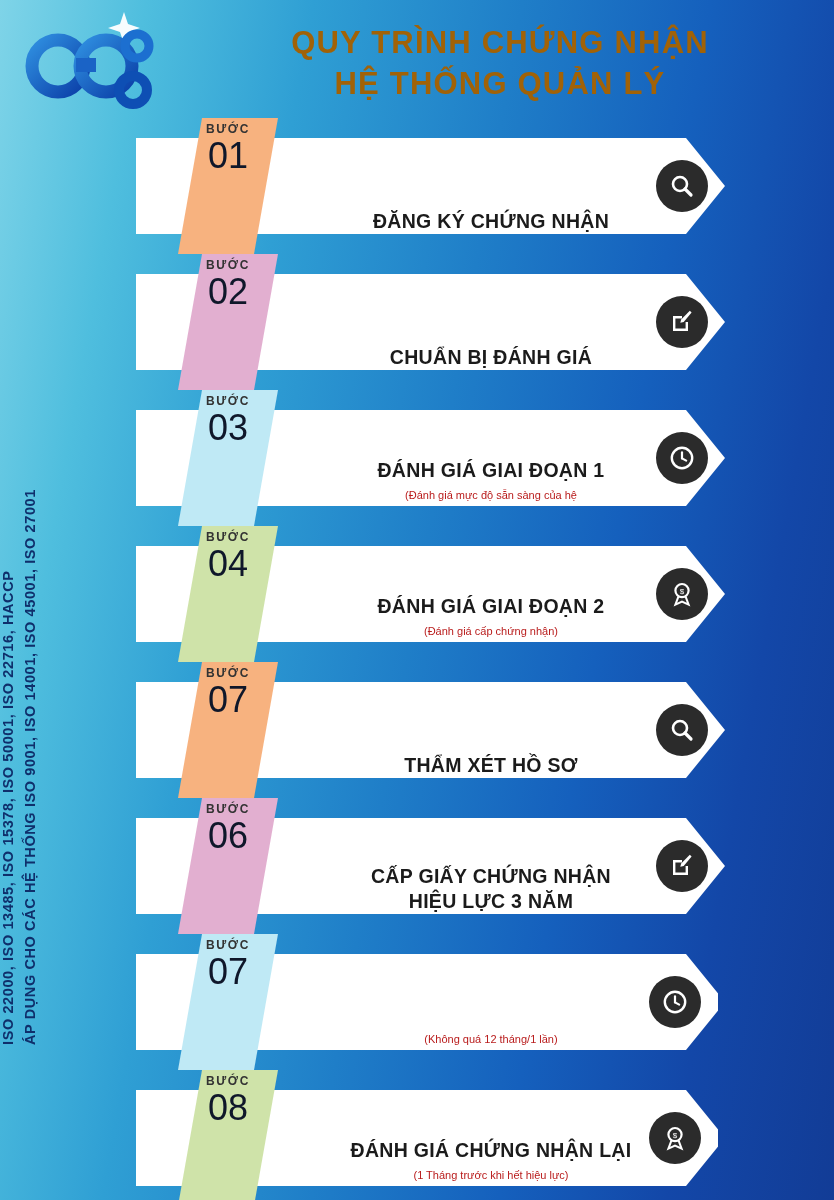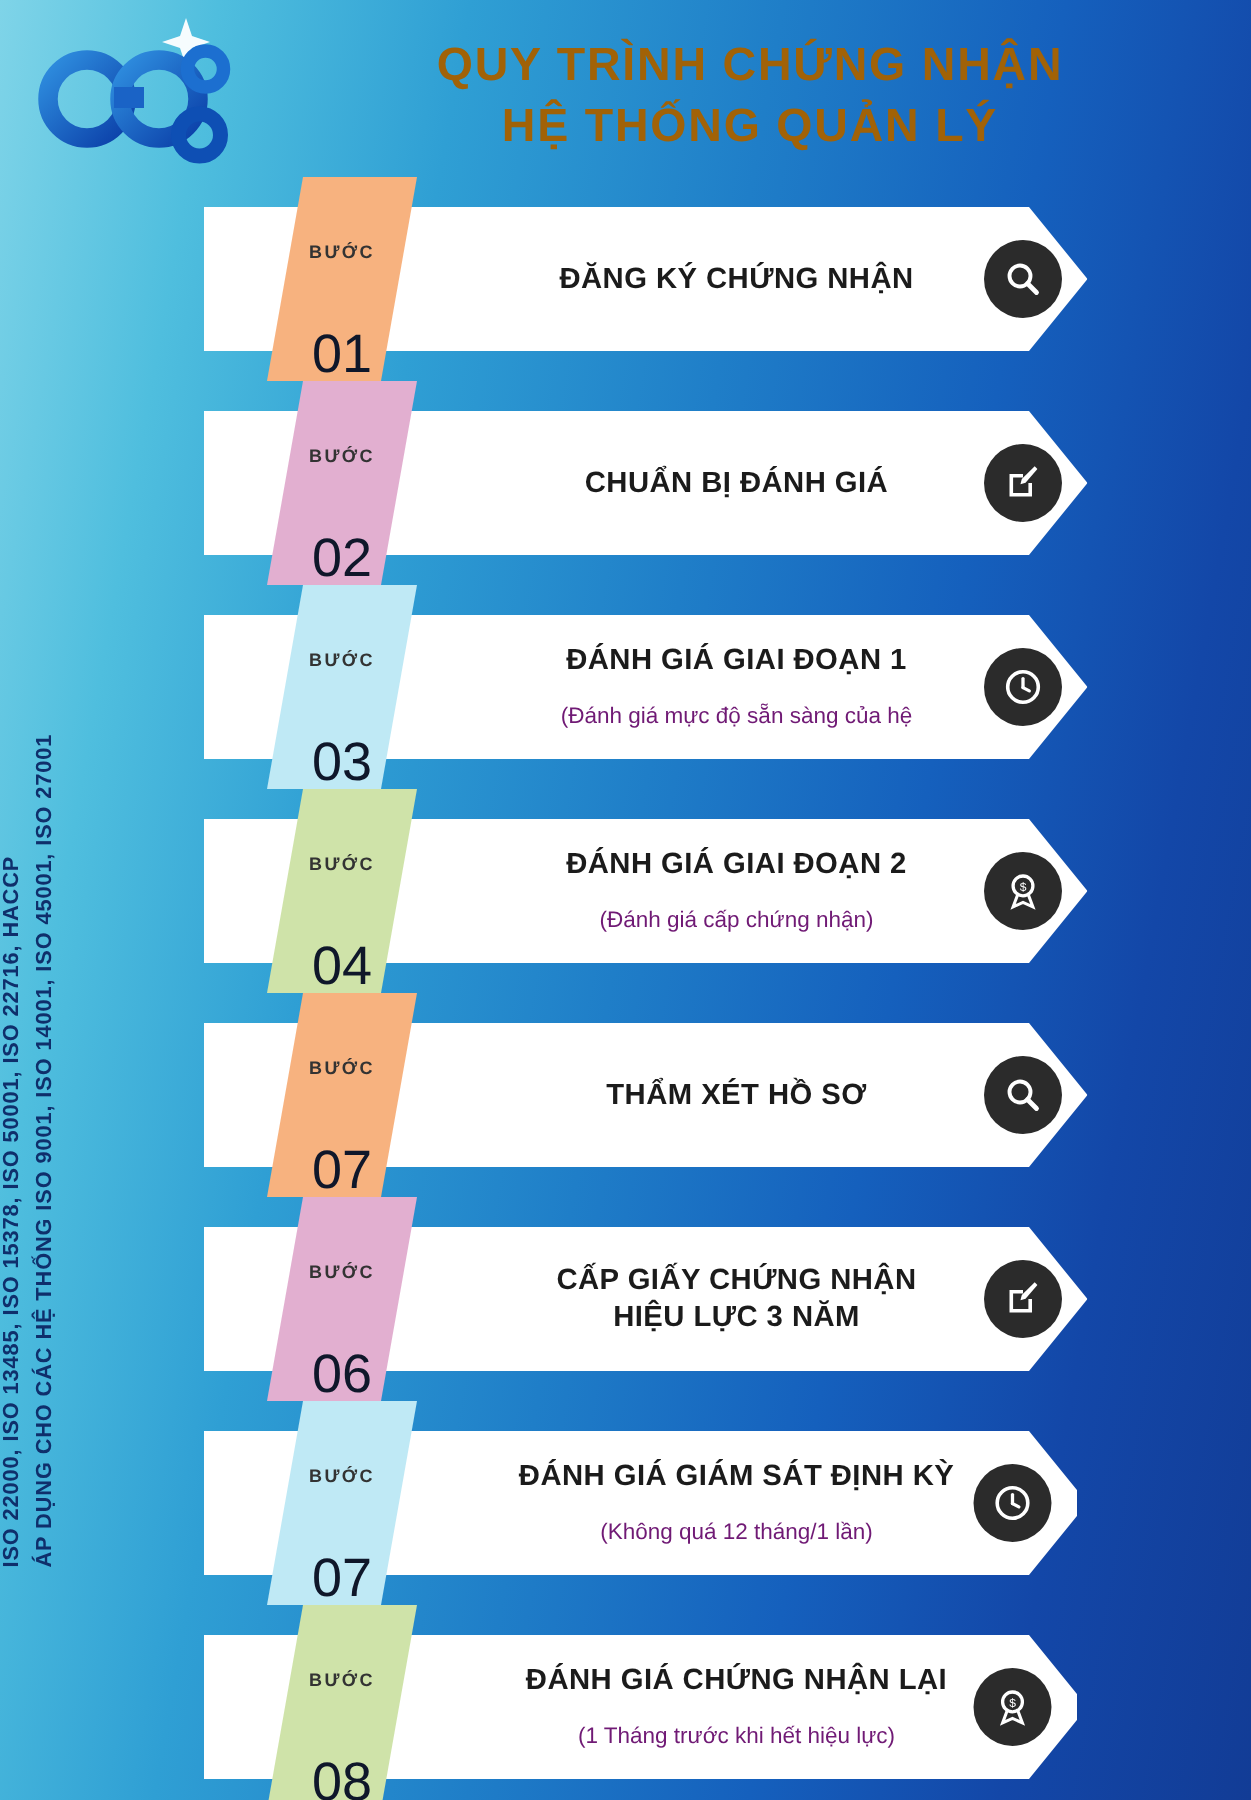--- a/index.html
+++ b/index.html
@@ -95,23 +95,22 @@
   .numtab {
     position: absolute;
     top: -20px;
     left: 42px;
     width: 100px;
     height: 136px;
     clip-path: polygon(24px 0, 100px 0, 76px 100%, 0 100%);
     display: flex;
     flex-direction: column;
     align-items: center;
-    justify-content: flex-end;
+    justify-content: flex-start;
     padding-top: 4px;
-    gap: 41px;
   }
   .numtab .lbl {
     font-size: 12px;
     font-weight: bold;
     letter-spacing: 1.6px;
     color: #333333;
     margin-bottom: 2px;
   }
   .numtab .num {
     font-size: 36px;
@@ -123,35 +122,35 @@
   
   .textcol {
     position: absolute;
     left: 155px;
     top: 0;
     width: 400px;
     height: 96px;
     display: flex;
     flex-direction: column;
     align-items: center;
-    justify-content: center;
+    justify-content: flex-end;
     text-align: center;
   }
   .textcol .main {
     font-size: 19.5px;
     font-weight: bold;
     color: #1b1b1b;
     letter-spacing: 0.3px;
     line-height: 25px;
   }
   .textcol .sub {
-    font-size: 15px;
-    color: #701a75;
+    font-size: 11px;
+    color: #b91c1c;
     line-height: 21px;
-    margin-top: 14px;
+    margin-top: 2px;
   }
 
   
   .iconwrap {
     position: absolute;
     top: 22px;
     left: 520px;
     width: 52px;
     height: 52px;
     border-radius: 50%;
@@ -314,21 +313,20 @@
     </div>
   </div>
 
   <div class="step narrow">
     <div class="banner"></div>
     <div class="numtab" style="background:#bfe9f5">
       <div class="lbl">BƯỚC</div>
       <div class="num">07</div>
     </div>
     <div class="textcol">
-      <div class="main">ĐÁNH GIÁ GIÁM SÁT ĐỊNH KỲ</div>
       <div class="sub">(Không quá 12 tháng/1 lần)</div>
     </div>
     <div class="iconwrap">
       <svg width="26" height="26" viewBox="0 0 26 26">
         <circle cx="13" cy="13" r="10.2" fill="none" stroke="#ffffff" stroke-width="2.4"></circle>
         <line x1="13" y1="7.4" x2="13" y2="13.4" stroke="#ffffff" stroke-width="2.2" stroke-linecap="round"></line>
         <line x1="13" y1="13.4" x2="17.2" y2="15.6" stroke="#ffffff" stroke-width="2.2" stroke-linecap="round"></line>
       </svg>
     </div>
   </div>

